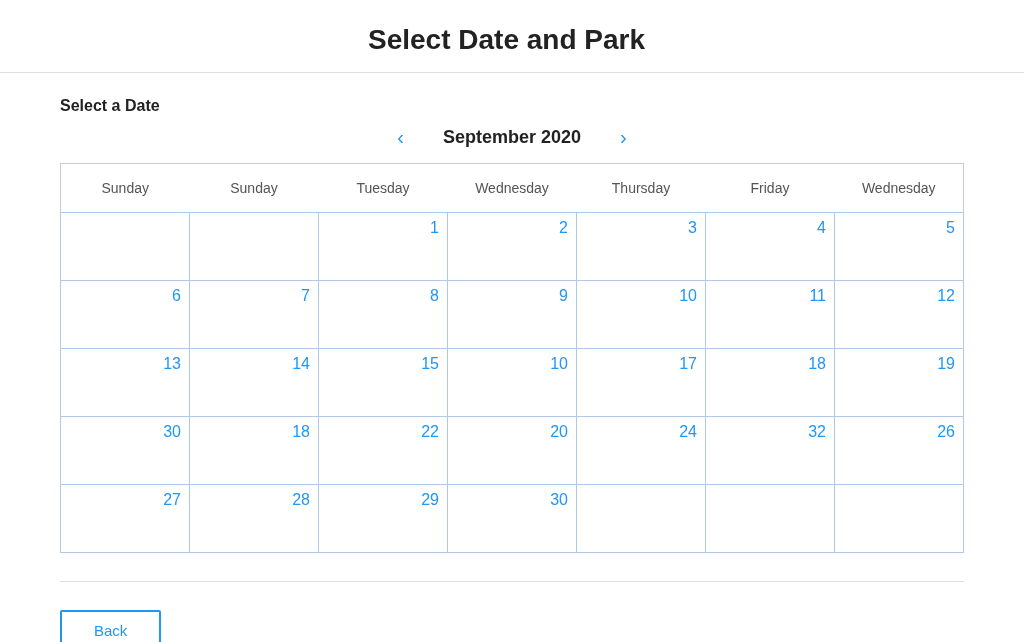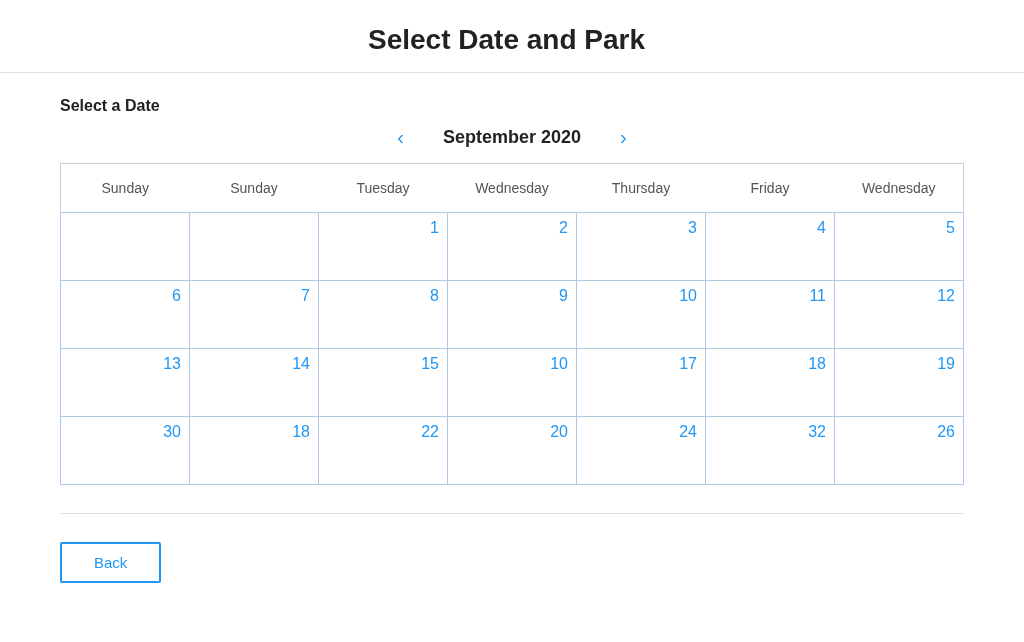--- a/index.html
+++ b/index.html
@@ -175,20 +175,29 @@
           </tr>
           <tr>
             <td>30</td>
             <td>18</td>
             <td>22</td>
             <td>20</td>
             <td>24</td>
             <td>32</td>
             <td>26</td>
           </tr>
+          <tr>
+            <td>27</td>
+            <td>28</td>
+            <td>29</td>
+            <td>30</td>
+            <td class="empty"></td>
+            <td class="empty"></td>
+            <td class="empty"></td>
+          </tr>
         </tbody>
     </table>
   </div>
 
   <div class="footer-area">
     <button class="back-btn" id="back-btn">Back</button>
   </div>
 </div>
 
 </body></html>

